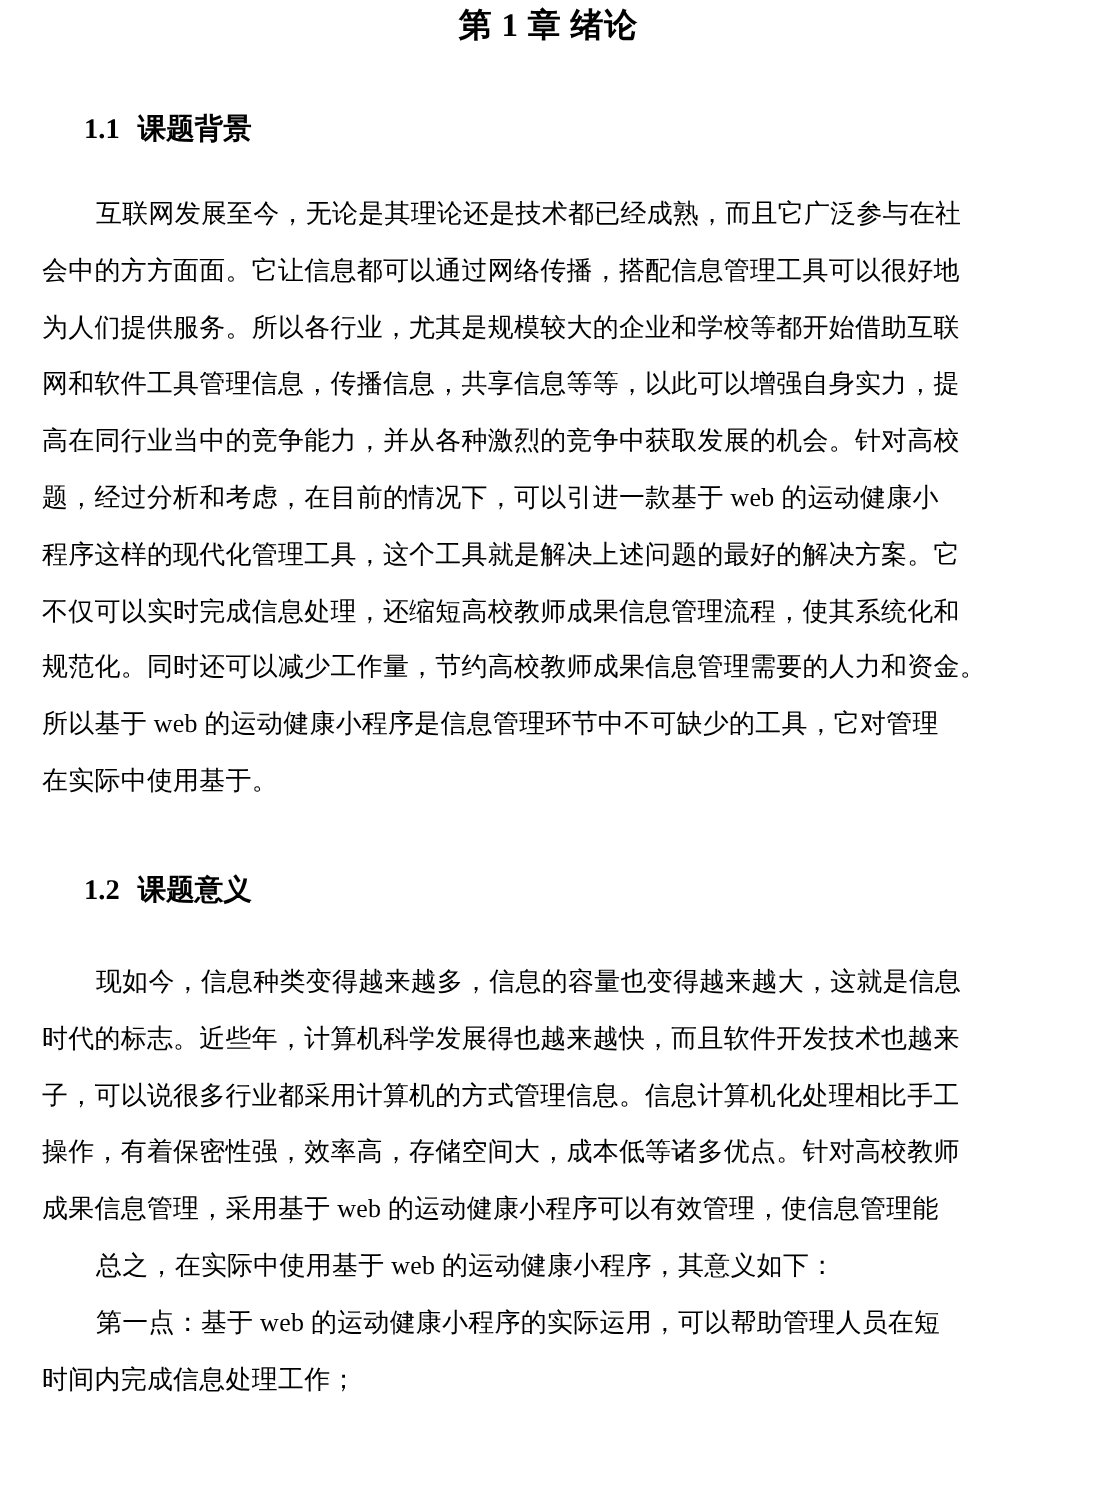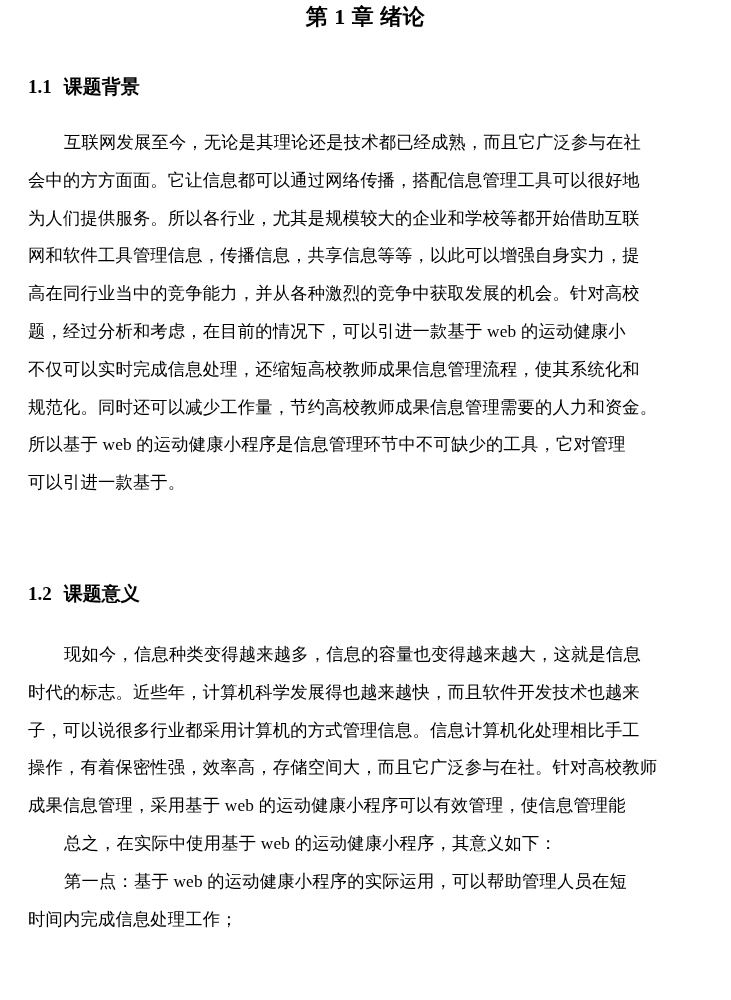--- a/index.html
+++ b/index.html
@@ -9,21 +9,21 @@
     color: #000;
   }
   .page { position: absolute; left: 0; top: 0; width: 705px; height: 1000px; }
   .chapter-title {
     position: absolute; top: 2px; left: 0; width: 731px; text-align: center;
     font-size: 22px; font-weight: bold; line-height: 30px; letter-spacing: 0.5px;
   }
   .section-heading {
     position: absolute; left: 28px; font-size: 19px; font-weight: bold; line-height: 26px;
   }
-  .sec-num { margin-right: 12px; }
+  .sec-num { margin-right: 12px; margin-left: 28px; }
   .para {
     position: absolute; left: 28px; width: 624px;
     font-size: 17.3px; line-height: 37.8px; text-align: justify;
     text-align-last: left; letter-spacing: 0.2px;
   }
   .para .line { display: block; white-space: nowrap; }
   .para .indent { padding-left: 36px; }
 </style>
 </head>
 <body>
@@ -36,34 +36,35 @@
     <span class="sec-num">1.1</span><span>课题背景</span>
   </div>
 
   <div class="para" style="top:124px;">
     <span class="line indent">互联网发展至今，无论是其理论还是技术都已经成熟，而且它广泛参与在社</span>
     <span class="line">会中的方方面面。它让信息都可以通过网络传播，搭配信息管理工具可以很好地</span>
     <span class="line">为人们提供服务。所以各行业，尤其是规模较大的企业和学校等都开始借助互联</span>
     <span class="line">网和软件工具管理信息，传播信息，共享信息等等，以此可以增强自身实力，提</span>
     <span class="line">高在同行业当中的竞争能力，并从各种激烈的竞争中获取发展的机会。针对高校</span>
     <span class="line">题，经过分析和考虑，在目前的情况下，可以引进一款基于 web 的运动健康小</span>
+    <span class="line">程序这样的现代化管理工具，这个工具就是解决上述问题的最好的解决方案。它</span>
     <span class="line">不仅可以实时完成信息处理，还缩短高校教师成果信息管理流程，使其系统化和</span>
     <span class="line">规范化。同时还可以减少工作量，节约高校教师成果信息管理需要的人力和资金。</span>
     <span class="line">所以基于 web 的运动健康小程序是信息管理环节中不可缺少的工具，它对管理</span>
-    <span class="line">可以引进一款基于。</span>
+    <span class="line">在实际中使用基于。</span>
   </div>
 
   <div class="section-heading" style="top:581px;">
     <span class="sec-num">1.2</span><span>课题意义</span>
   </div>
 
   <div class="para" style="top:636px;">
     <span class="line indent">现如今，信息种类变得越来越多，信息的容量也变得越来越大，这就是信息</span>
     <span class="line">时代的标志。近些年，计算机科学发展得也越来越快，而且软件开发技术也越来</span>
     <span class="line">子，可以说很多行业都采用计算机的方式管理信息。信息计算机化处理相比手工</span>
-    <span class="line">操作，有着保密性强，效率高，存储空间大，而且它广泛参与在社。针对高校教师</span>
+    <span class="line">操作，有着保密性强，效率高，存储空间大，成本低等诸多优点。针对高校教师</span>
     <span class="line">成果信息管理，采用基于 web 的运动健康小程序可以有效管理，使信息管理能</span>
     <span class="line indent">总之，在实际中使用基于 web 的运动健康小程序，其意义如下：</span>
     <span class="line indent">第一点：基于 web 的运动健康小程序的实际运用，可以帮助管理人员在短</span>
     <span class="line">时间内完成信息处理工作；</span>
   </div>
 
 </div>
 
 </body></html>

